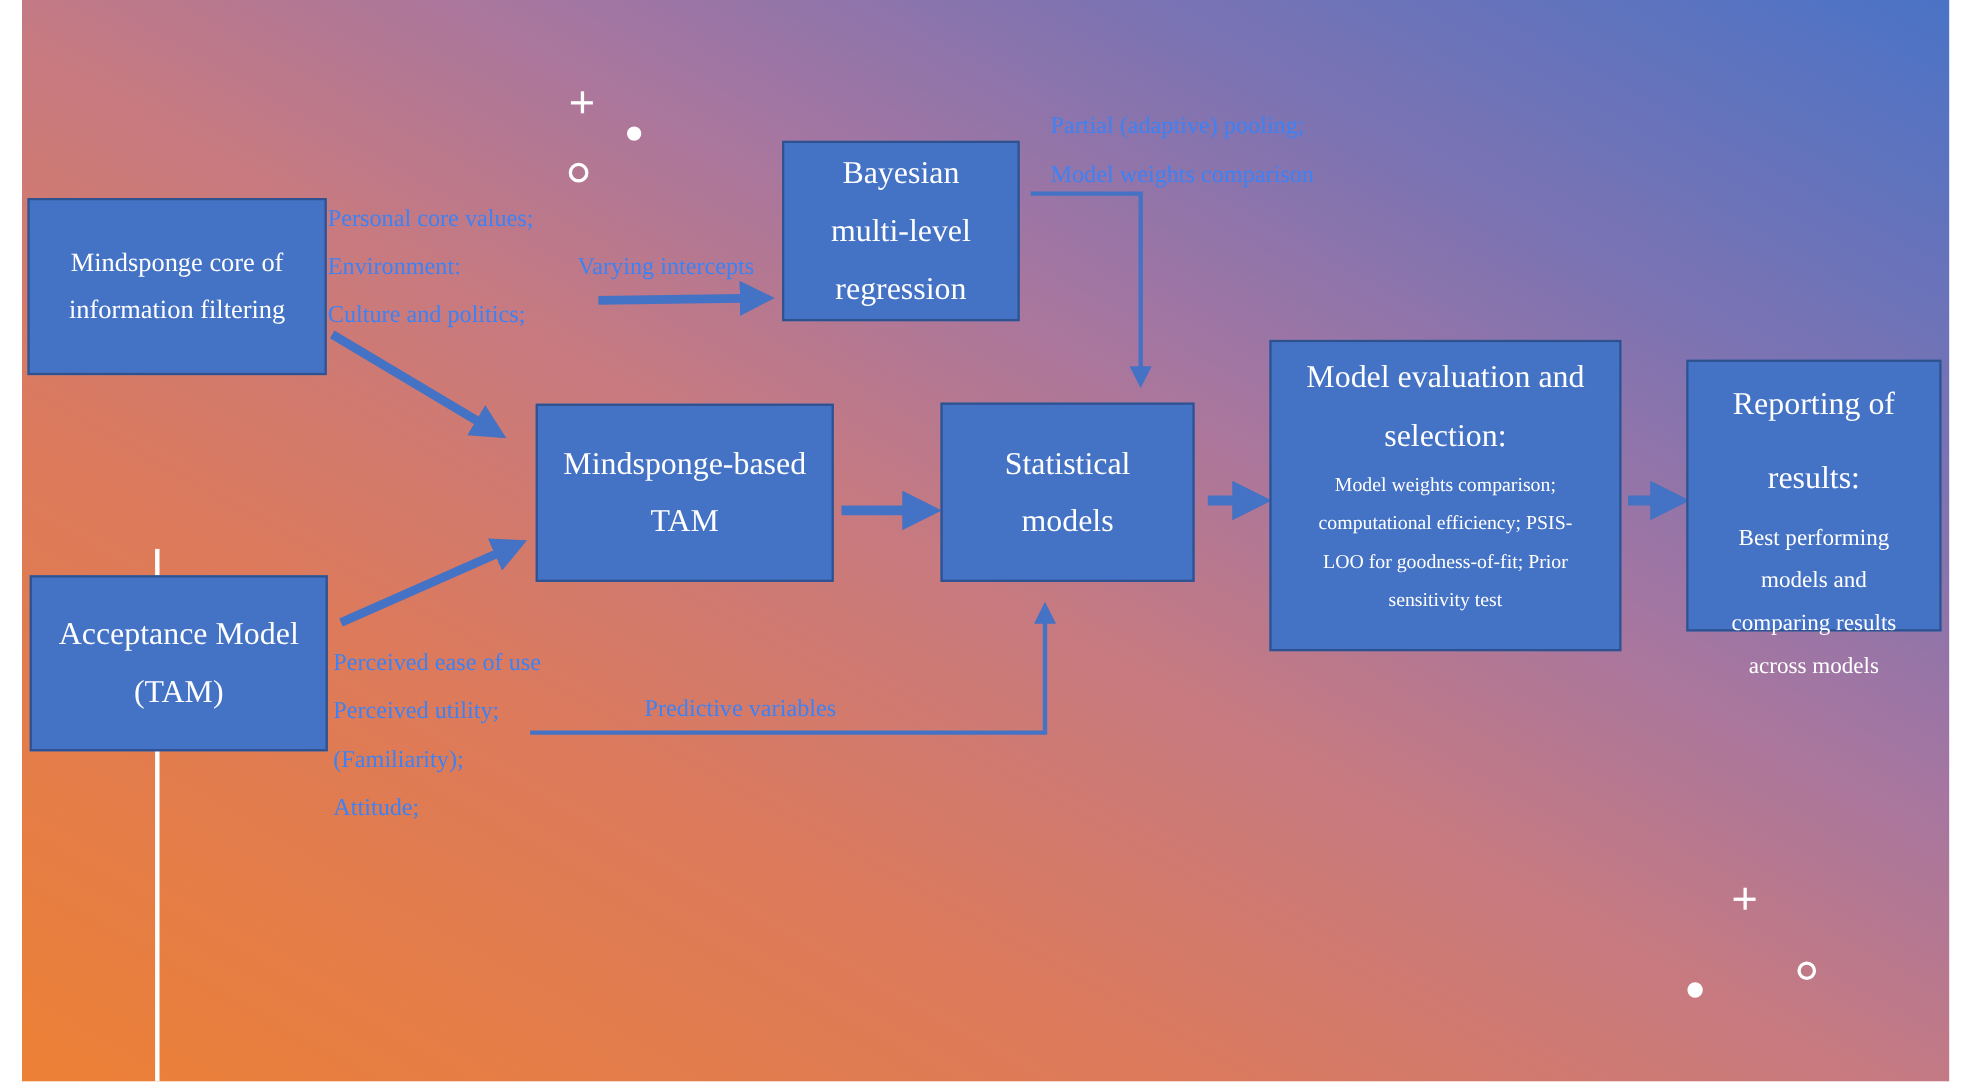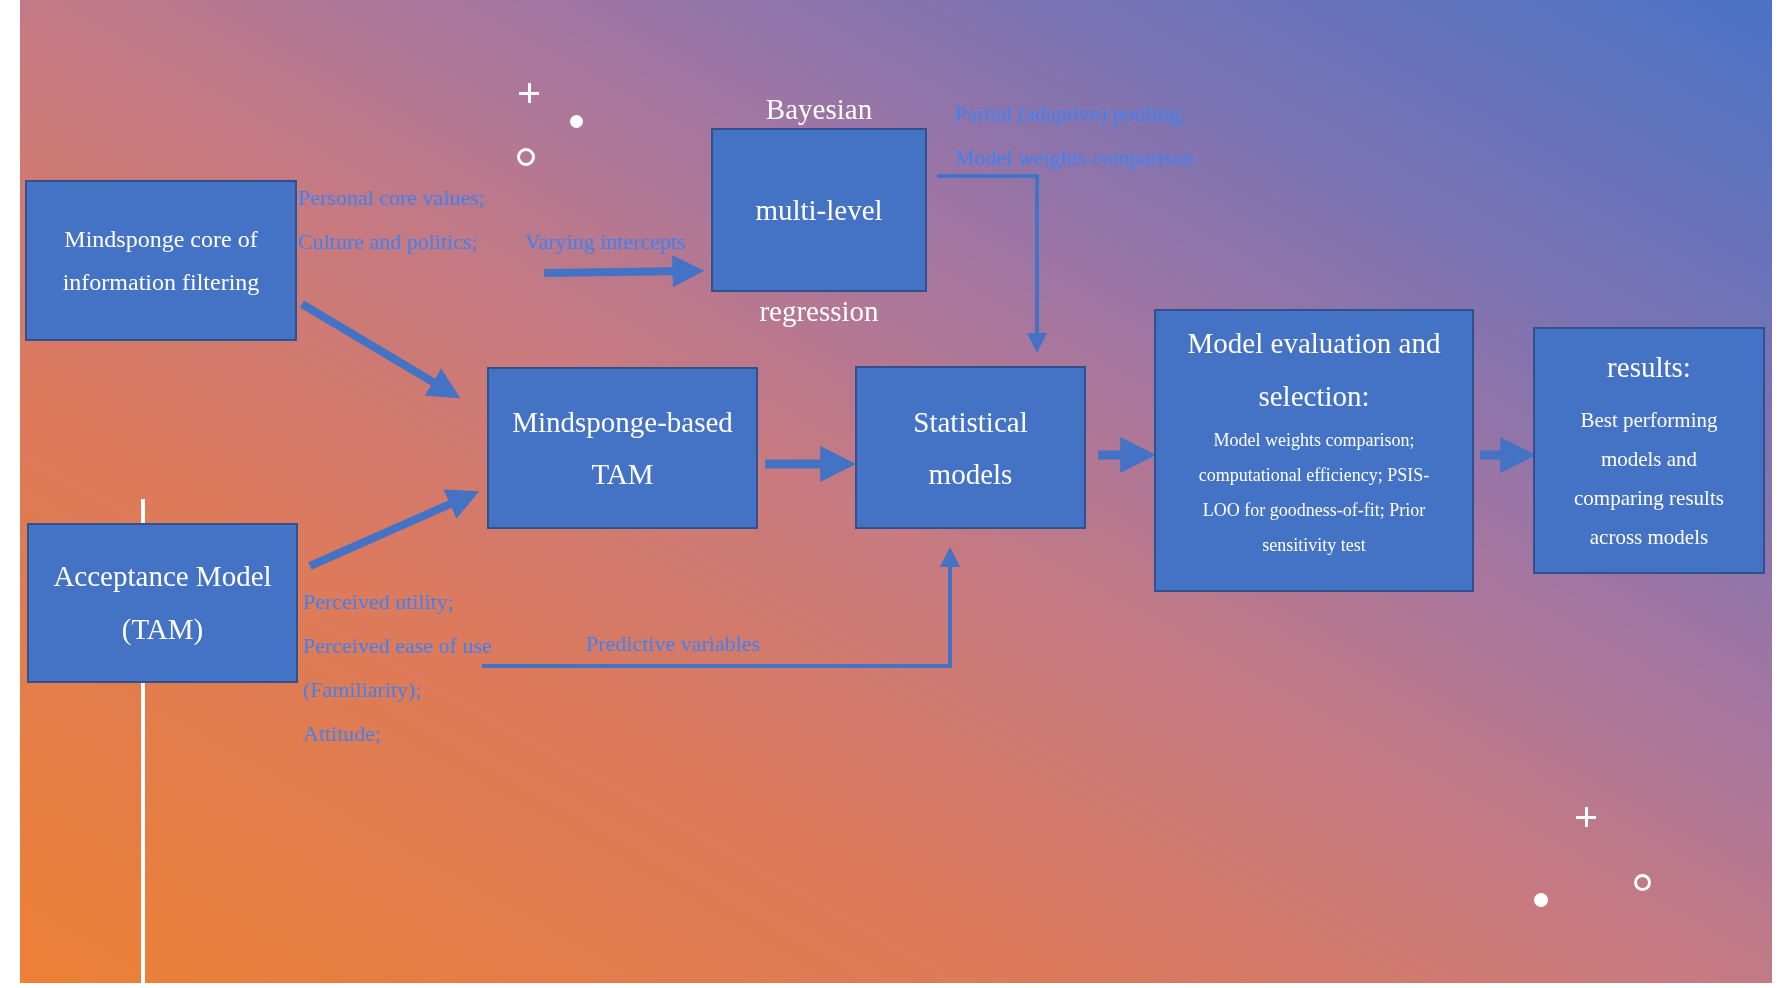--- a/index.html
+++ b/index.html
@@ -15,21 +15,21 @@
       box-sizing: border-box; color: #ffffff; text-align: center;
       display: flex; flex-direction: column; justify-content: center; align-items: center;
     }
     .box .line { display: block; white-space: nowrap; }
     .lbl { position: absolute; color: #3b82f6; white-space: nowrap; font-family: Liberation Serif, serif; }
     svg#arrows { position: absolute; left: 0; top: 0; width: 1783px; height: 988px; pointer-events: none; }
     .deco { position: absolute; }
 
     #box-mindsponge-filter { left: 25px; top: 180px; width: 272px; height: 161px; font-size: 24px; line-height: 43px; font-family: "Liberation Serif", serif; }
     #box-tam { left: 27px; top: 523px; width: 271px; height: 160px; font-size: 29px; line-height: 53px; font-family: "Liberation Serif", serif; }
-    #box-bayesian { left: 711px; top: 128px; width: 216px; height: 164px; font-size: 29px; line-height: 53px; font-family: "Liberation Serif", serif; gap: 48px; }
+    #box-bayesian { left: 711px; top: 128px; width: 216px; height: 164px; font-size: 29px; line-height: 53px; font-family: "Liberation Serif", serif; }
     #box-ms-tam { left: 487px; top: 367px; width: 271px; height: 162px; font-size: 29px; line-height: 52px; font-family: "Liberation Serif", serif; }
     #box-stat { left: 855px; top: 366px; width: 231px; height: 163px; font-size: 29px; line-height: 52px; font-family: "Liberation Serif", serif; }
     #box-eval { left: 1154px; top: 309px; width: 320px; height: 283px; justify-content: flex-start; padding-top: 6px; font-family: "Liberation Serif", serif; }
     #box-eval .title { font-size: 29px; line-height: 53px; }
     #box-eval .body { font-size: 18px; line-height: 35px; }
     #box-report { left: 1533px; top: 327px; width: 232px; height: 247px; justify-content: flex-start; padding-top: 4px; font-family: "Liberation Serif", serif; }
     #box-report .title { font-size: 29px; line-height: 68px; }
     #box-report .body { font-size: 21px; line-height: 39px; }
 
     .side { font-size: 22px; line-height: 44px; }
@@ -89,42 +89,44 @@
 <div class="box" id="box-eval">
   <span class="line title">Model evaluation and</span>
   <span class="line title">selection:</span>
   <span class="line body">Model weights comparison;</span>
   <span class="line body">computational efficiency; PSIS-</span>
   <span class="line body">LOO for goodness-of-fit; Prior</span>
   <span class="line body">sensitivity test</span>
 </div>
 
 <div class="box" id="box-report">
+  <span class="line title">Reporting of</span>
   <span class="line title">results:</span>
   <span class="line body">Best performing</span>
   <span class="line body">models and</span>
   <span class="line body">comparing results</span>
   <span class="line body">across models</span>
 </div>
 
 <div class="lbl side" style="left:298px; top:176px;">
   <div>Personal core values;</div>
+  <div>Environment:</div>
   <div>Culture and politics;</div>
 </div>
 
 <div class="lbl side" style="left:525px; top:220px;">Varying intercepts</div>
 
 <div class="lbl side" style="left:955px; top:92px;">
   <div>Partial (adaptive) pooling;</div>
   <div>Model weights comparison</div>
 </div>
 
 <div class="lbl side" style="left:303px; top:580px;">
+  <div>Perceived ease of use</div>
   <div>Perceived utility;</div>
-  <div>Perceived ease of use</div>
   <div>(Familiarity);</div>
   <div>Attitude;</div>
 </div>
 
 <div class="lbl side" style="left:586px; top:622px;">Predictive variables</div>
 
 <div class="deco" style="left:519px; top:83px; width:20px; height:20px;">
   <div style="position:absolute; left:9px; top:0; width:3px; height:20px; background:#fff;"></div>
   <div style="position:absolute; left:0; top:9px; width:20px; height:3px; background:#fff;"></div>
 </div>

